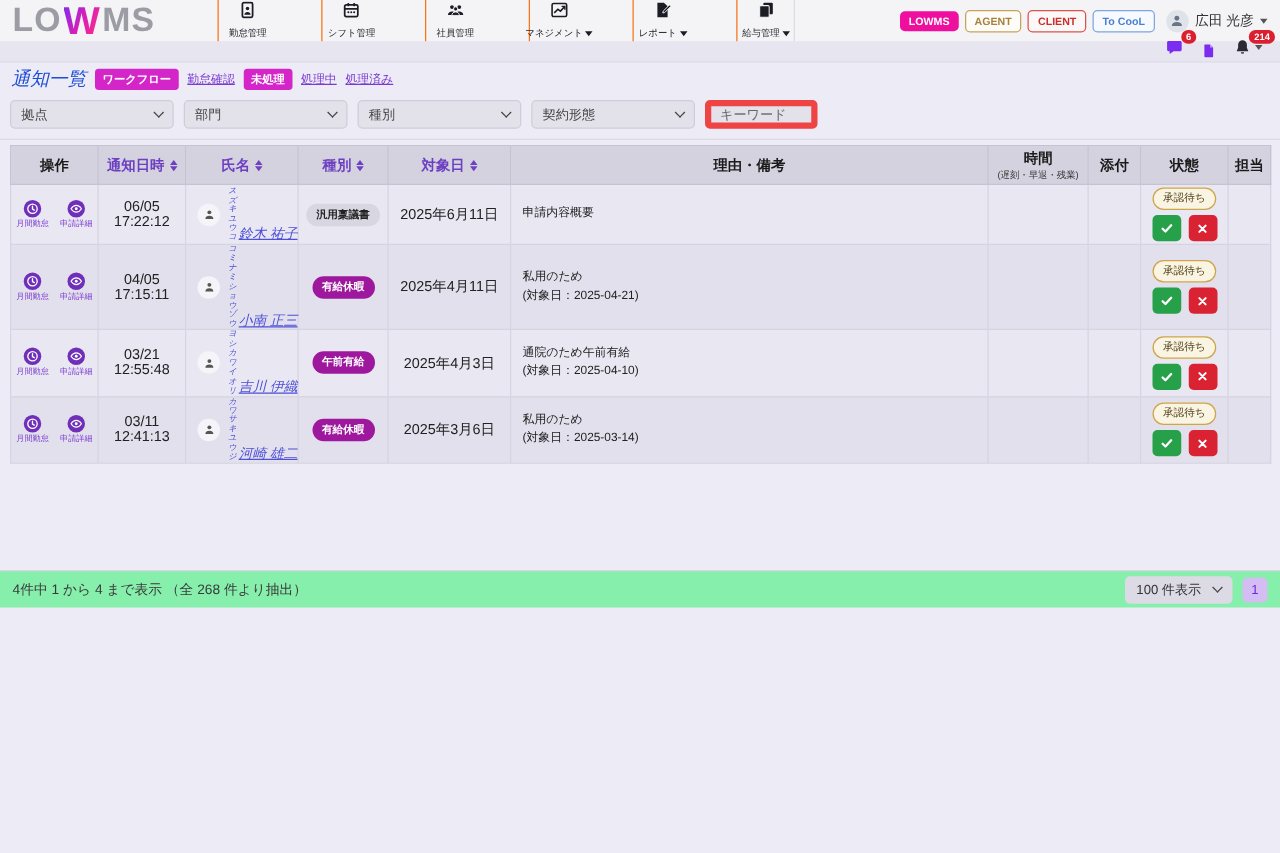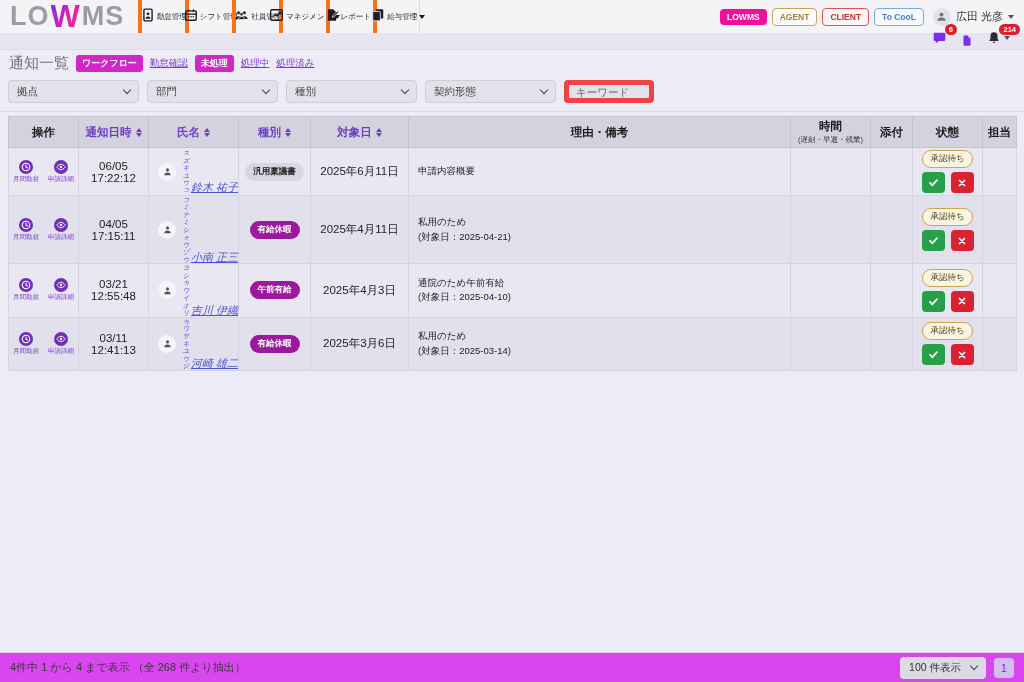--- a/index.html
+++ b/index.html
@@ -1,28 +1,28 @@
 <!DOCTYPE html>
 <html><head>
 <meta charset="utf-8">
 <style>
   * { margin:0; padding:0; box-sizing:border-box; }
   html,body { width:1024px; height:682px; overflow:hidden; }
   body { font-family:"Liberation Sans","DejaVu Sans",sans-serif; background:#edebf5; color:#222; }
-  .screen { position:relative; width:1024px; height:682px; }
+  .screen { position:relative; width:1024px; height:486px; }
 
   
   .topbar { height:33px; background:#f4f3f6; display:flex; align-items:stretch; }
   .logo { display:flex; align-items:center; padding:0 14px 0 10px; cursor:pointer; }
   .logo span { font-weight:800; font-size:27px; letter-spacing:1px; color:#9c9ca4; line-height:1; }
   .logo .logo-w { font-size:31px; background:linear-gradient(120deg,#8a2be2 10%,#e01fb4 55%,#ff2e7e 95%);
     -webkit-background-clip:text; background-clip:text; color:transparent; margin:0 1px; }
   .menu { display:flex; }
-  .menu-item { width:47px; display:flex; flex-direction:row; align-items:center; justify-content:center;
-    gap:2px; border-left:4px solid #f97316; cursor:pointer; }
+  .menu-item { width:47px; display:flex; flex-direction:column; align-items:center; justify-content:center;
+    gap:2px; border-left:1px solid #f97316; cursor:pointer;margin-left:36px; }
   .menu-item:last-child { border-right:1px solid #dddbe3; }
   .menu-item .mi-label { font-size:7.5px; color:#1c1c24; white-space:nowrap; display:flex; align-items:center; gap:2px; }
   .tri-dn { width:0; height:0; border-left:3px solid transparent; border-right:3px solid transparent; border-top:4px solid #1c1c24; }
   .top-right { margin-left:auto; display:flex; align-items:center; gap:5px; padding-right:10px; }
   .pillbtn { font-size:8.5px; font-weight:bold; padding:3px 7px; border-radius:4px; cursor:pointer; white-space:nowrap; }
   .pill-solid-magenta { background:#ee0f9e; color:#fff; }
   .pill-outline-tan { background:#fdfcf8; border:1px solid #c9a25a; color:#a8823c; }
   .pill-outline-red { background:#fdf8f8; border:1px solid #d9534f; color:#c9302c; }
   .pill-outline-blue { background:#f6faff; border:1px solid #7da7dd; color:#4a7fd0; }
   .user-chip { display:flex; align-items:center; gap:5px; cursor:pointer; margin-left:4px; }
@@ -33,21 +33,21 @@
   
   .iconbar { height:17px; background:#e7e5f0; display:flex; align-items:center; justify-content:flex-end;
     gap:14px; padding-right:14px; border-bottom:1px solid #dedce8; }
   .ib-item { position:relative; cursor:pointer; display:flex; align-items:center; margin-top:-6px; }
   .cnt-badge { position:absolute; top:-7px; right:-10px; background:#dc1f2e; color:#fff; font-size:7.5px;
     font-weight:bold; border-radius:8px; padding:1px 4px; line-height:1.2; }
   .bell-group { display:flex; align-items:center; gap:3px; }
 
   
   .title-row { display:flex; align-items:center; gap:7px; padding:4px 0 3px 9px; }
-  .page-title { font-size:15px; color:#737373; }
+  .page-title { font-size:15px; color:#1d4ed8;font-style:italic; }
   .tab-badge { font-size:9px; font-weight:bold; color:#fff; background:#d426c8; border-radius:3px; padding:2px 6px; cursor:pointer; }
   .tab-link { font-size:9.5px; color:#7a3bd0; text-decoration:underline; cursor:pointer; }
 
   
   .filter-row { display:flex; gap:8px; padding:4px 8px 8px 8px; border-bottom:1px solid #dcdae6; }
   .fselect { width:131px; height:23px; background:#e3e1ea; border:1px solid #cfcdd9; border-radius:4px;
     display:flex; align-items:center; justify-content:space-between; padding:0 8px; cursor:pointer; }
   .fselect span { font-size:10.5px; color:#444; }
   .chev { width:6px; height:6px; border-right:1.6px solid #444; border-bottom:1.6px solid #444; transform:rotate(45deg); margin-top:-3px; }
   .kw-input { width:90px; height:23px; background:#e3e1ea; border:5px solid #ef4444; border-radius:4px;
@@ -81,21 +81,21 @@
   .type-purple { background:#9e189e; color:#fff; }
   .reason { text-align:left; padding-left:9px; font-size:9.5px; line-height:1.5; color:#222; }
   .statuscell { display:flex; flex-direction:column; align-items:center; gap:4px; }
   .statuspill { font-size:8.5px; color:#54431c; background:#faf4e2; border:1.5px solid #cfa54b; border-radius:9px; padding:2px 7px; white-space:nowrap; }
   .stbtns { display:flex; gap:6px; }
   .stbtn { width:23px; height:21px; border:none; border-radius:4px; display:flex; align-items:center; justify-content:center; cursor:pointer; }
   .stbtn-ok { background:#26a049; }
   .stbtn-ng { background:#da2332; }
 
   
-  .footer { position:absolute; left:0; bottom:0; width:1024px; height:30px; background:#d946ef;
+  .footer { position:absolute; left:0; bottom:0; width:1024px; height:30px; background:#86efac;
     border-top:1px solid #d8d6e2; display:flex; align-items:center; justify-content:space-between; padding:0 10px; }
   .fsummary { font-size:11px; color:#3a3a3a; }
   .fright { display:flex; align-items:center; gap:8px; }
   .psize { background:#dcdae5; border-radius:4px; height:22px; display:flex; align-items:center; gap:10px; padding:0 9px; cursor:pointer; }
   .psize span { font-size:10.5px; color:#333; }
   .pagebtn { width:20px; height:20px; background:#d3bdf2; color:#6d28d9; border:none; border-radius:4px;
     font-size:10.5px; display:flex; align-items:center; justify-content:center; cursor:pointer; }
 </style>
 </head>
 <body>

